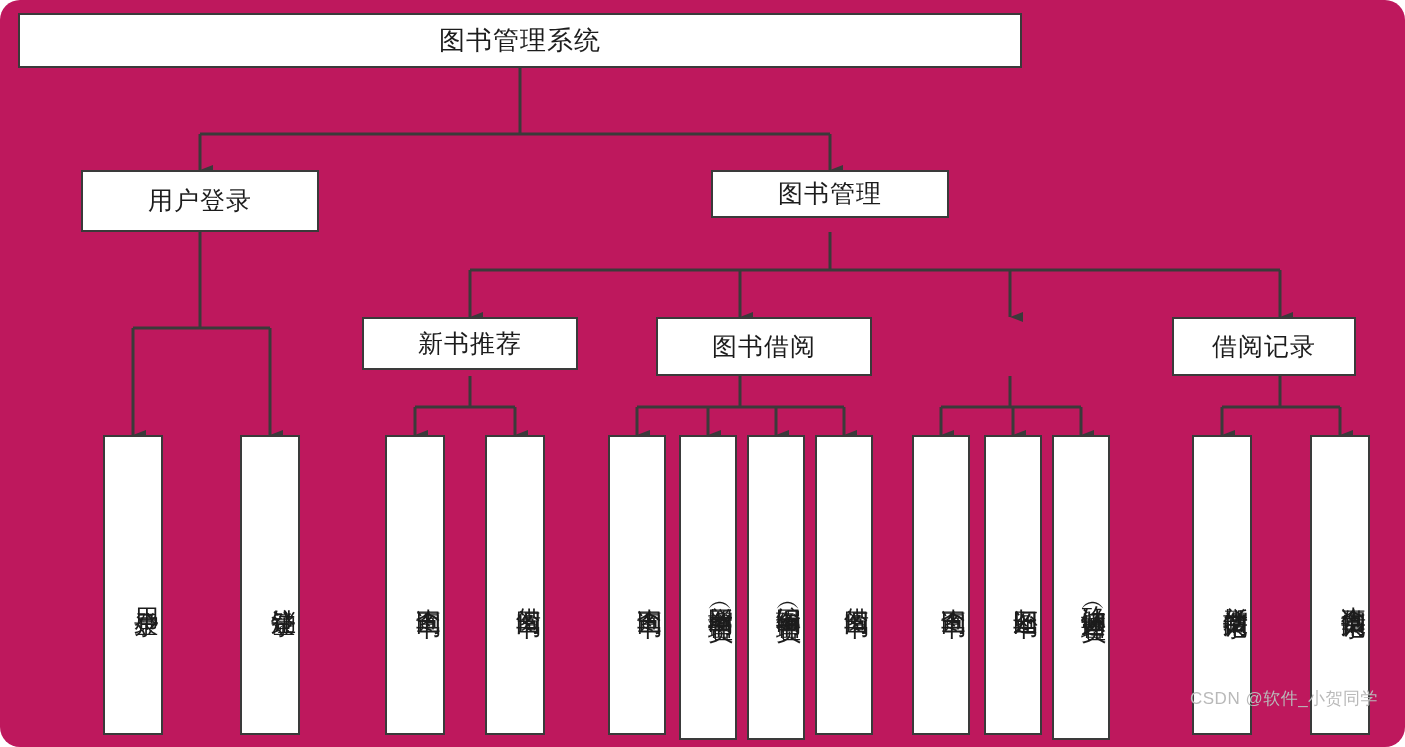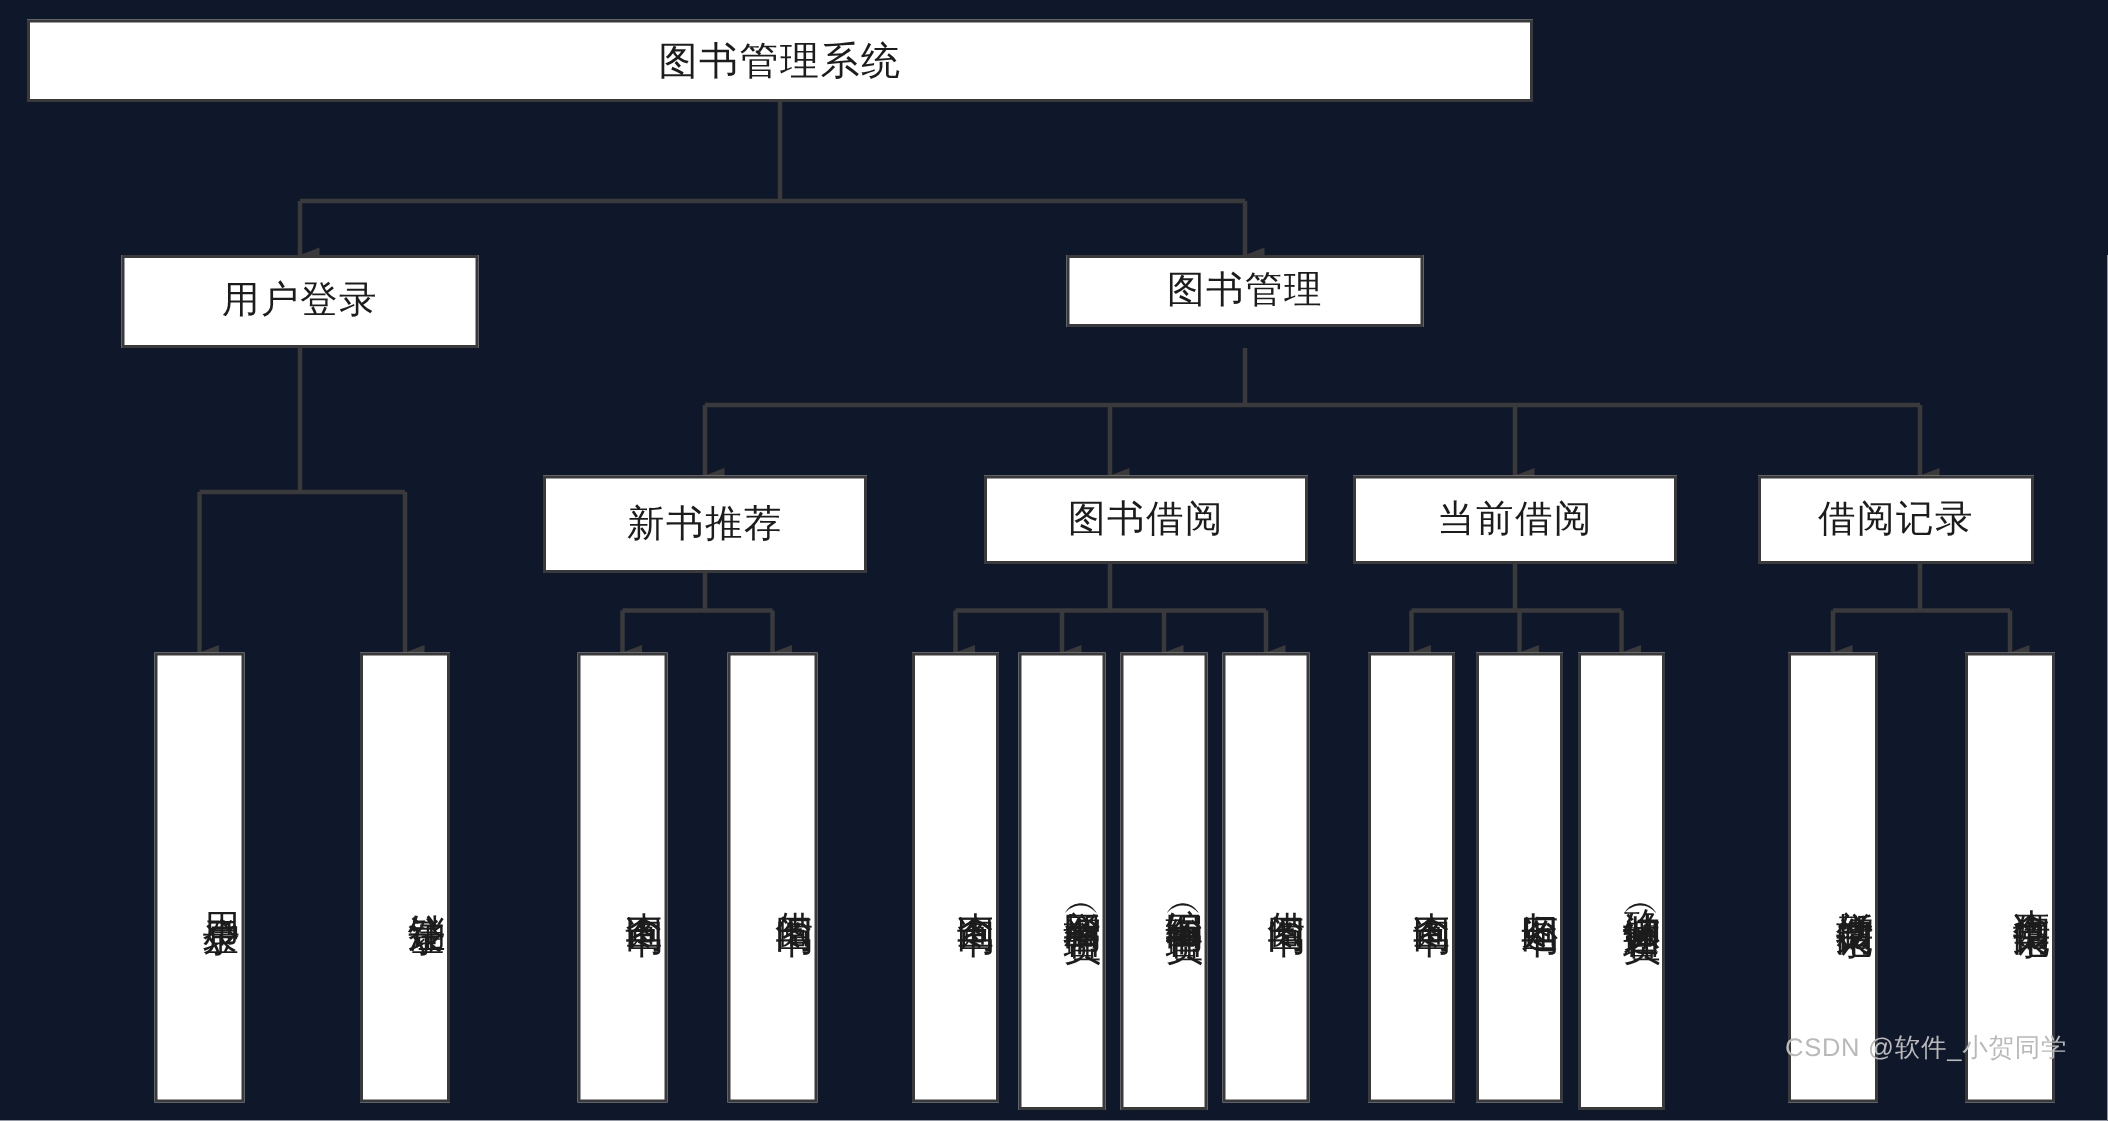--- a/index.html
+++ b/index.html
@@ -8,22 +8,23 @@
     padding: 0;
     background: #ffffff;
   }
   body {
     font-family: "Liberation Sans", "DejaVu Sans", sans-serif;
   }
   #canvas {
     position: relative;
     width: 1405px;
     height: 747px;
-    background: #0f172a;
+    background: #be185d;
     overflow: hidden;
+    border-radius: 20px;
   }
   #edges {
     position: absolute;
     left: 0; top: 0;
     width: 1405px;
     height: 747px;
     pointer-events: none;
   }
   .node {
     position: absolute;
@@ -116,28 +117,25 @@
     <span>图书管理系统</span>
   </div>
 
   <div class="node horiz" id="n-user-login" style="left: 81px; top: 170px; width: 238px; height: 62px;">
     <span>用户登录</span>
   </div>
   <div class="node horiz" id="n-book-management" style="left: 711px; top: 170px; width: 238px; height: 48px;">
     <span>图书管理</span>
   </div>
 
-  <div class="node horiz" id="n-new-book-recommend" style="left: 362px; top: 317px; width: 216px; height: 65px;">
+  <div class="node horiz" id="n-new-book-recommend" style="left: 362px; top: 317px; width: 216px; height: 53px;">
     <span>新书推荐</span>
   </div>
   <div class="node horiz" id="n-book-borrow" style="left: 632px; top: 317px; width: 216px; height: 59px; margin-left: 24px;">
     <span>图书借阅</span>
-  </div>
-  <div class="node horiz" id="n-current-borrow" style="left: 902px; top: 317px; width: 216px; height: 59px;">
-    <span>当前借阅</span>
   </div>
   <div class="node horiz" id="n-borrow-record" style="left: 1172px; top: 317px; width: 184px; height: 59px;">
     <span>借阅记录</span>
   </div>
 
   <div class="node vert" id="n-leaf-user-login" style="left: 103px; top: 435px; width: 60px; height: 300px;">
     <span>用户登录</span>
   </div>
   <div class="node vert" id="n-leaf-logout-login" style="left: 240px; top: 435px; width: 60px; height: 300px;">
     <span>注销登录</span>

